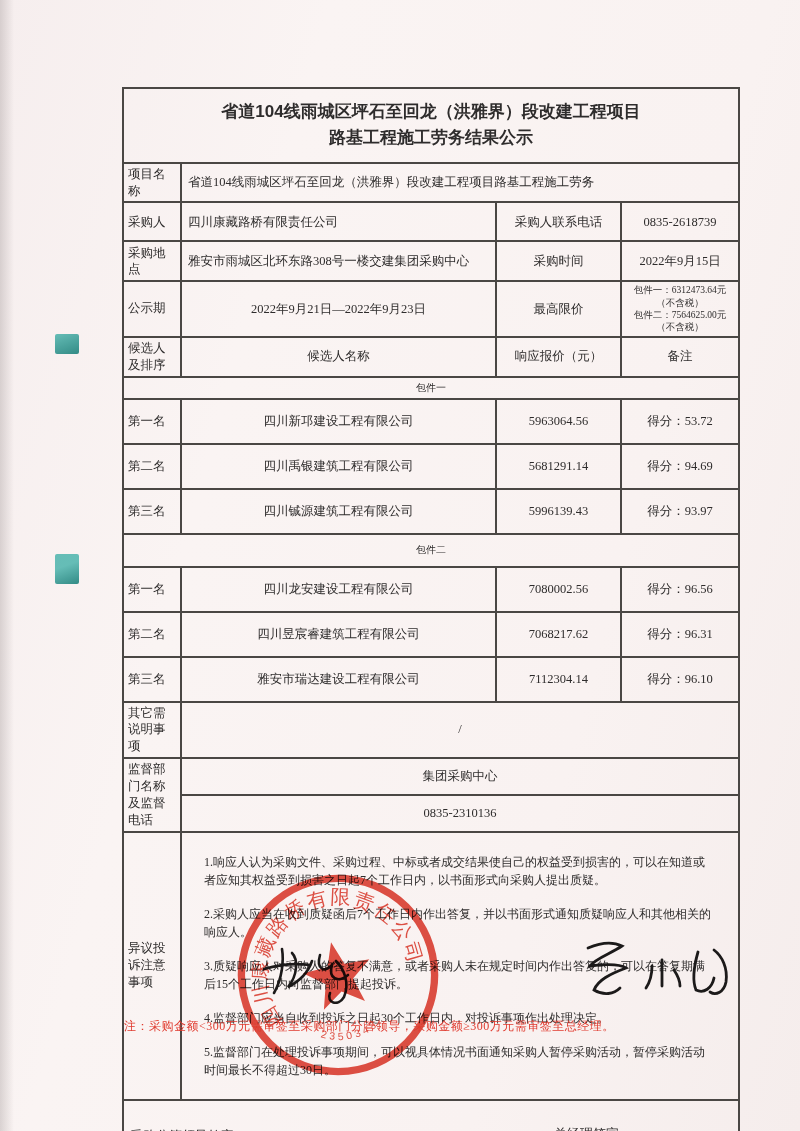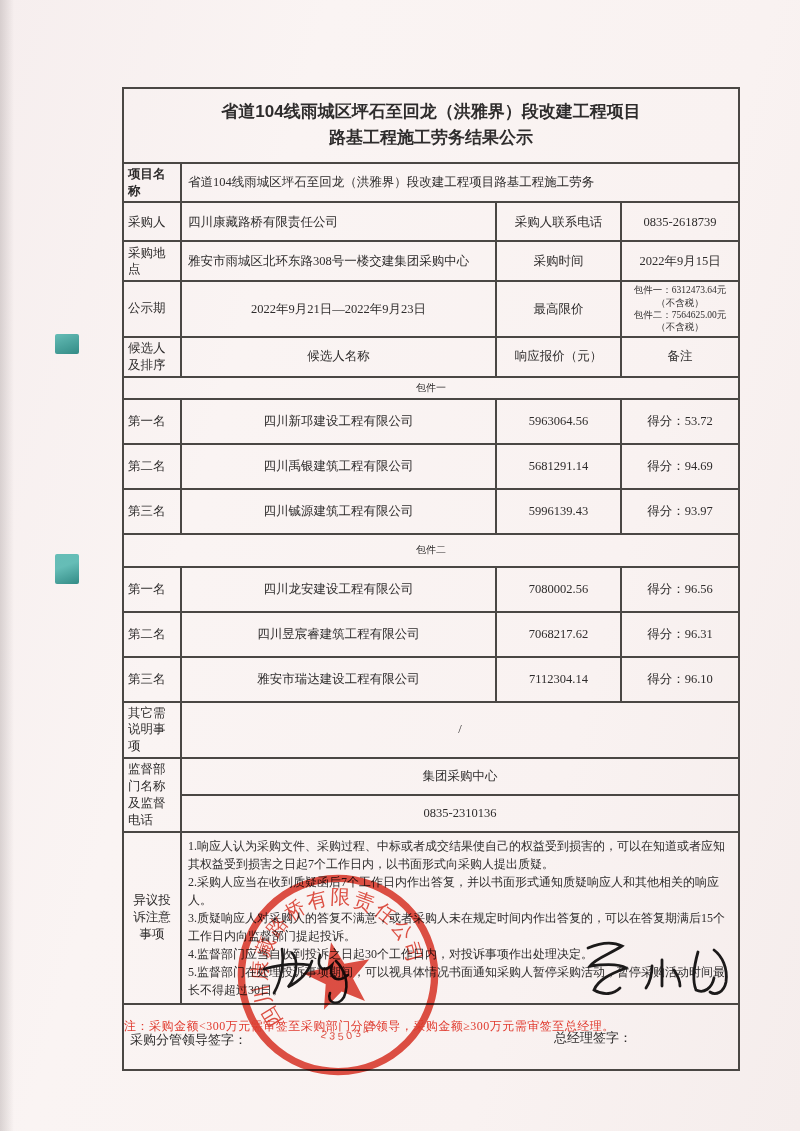--- a/index.html
+++ b/index.html
@@ -20,21 +20,21 @@
   td{ border:2px solid #4a4744; padding:2px 6px; font-size:12.5px; line-height:1.35;
       vertical-align:middle; word-break:break-all; }
   .c1{width:58px;} .c2{width:315px;} .c3{width:125px;} .c4{width:118px;}
   .title-cell{ text-align:center; font-family:"Liberation Sans","DejaVu Sans",sans-serif;
       font-weight:bold; font-size:17px; line-height:1.55; padding:10px 4px;}
   .lbl{ font-size:12.5px; padding:2px 4px; }
   .ctr{ text-align:center; }
   .banner{ text-align:center; font-size:10px; padding:0; }
   .maxprice{ font-size:9.5px; line-height:1.3; text-align:center; padding:2px 1px;}
   .objection{ font-size:12px; line-height:1.5; padding:4px 6px; vertical-align:top;}
-  .objection div{ margin:0; }
+  .objection div{ margin:16px; }
   .sig-cell{ position:relative; height:66px;margin-top:44px; }
   .sig-label{ position:absolute; font-size:13px; }
   .footer-note{ position:absolute; left:124px; top:1018px; font-size:12px;
       color:#e03a2e; letter-spacing:.5px; }
   .stamp{ position:absolute; left:233px; top:870px; width:210px; height:210px;
       opacity:.88; transform:rotate(-12deg); mix-blend-mode:multiply; pointer-events:none;}
   .handsig{ position:absolute; pointer-events:none; }
 </style>
 </head>
 <body>
@@ -53,21 +53,21 @@
 
   <tbody>
       <tr>
     <td colspan="4" class="title-cell" style="height:72px;">
       <div>省道104线雨城区坪石至回龙（洪雅界）段改建工程项目</div>
       <div>路基工程施工劳务结果公示</div>
     </td>
   </tr>
 
   <tr>
-    <td class="lbl" style="height:27px;font-weight:bold;">项目名称</td>
+    <td class="lbl" style="height:27px;">项目名称</td>
     <td colspan="3">省道104线雨城区坪石至回龙（洪雅界）段改建工程项目路基工程施工劳务</td>
   </tr>
 
   <tr>
     <td class="lbl" style="height:39px;">采购人</td>
     <td>四川康藏路桥有限责任公司</td>
     <td class="ctr">采购人联系电话</td>
     <td class="ctr">0835-2618739</td>
   </tr>
 
@@ -148,21 +148,21 @@
 
   <tr>
     <td class="lbl" rowspan="2" style="height:60px;">监督部门名称及监督电话</td>
     <td colspan="3" class="ctr" style="height:30px;">集团采购中心</td>
   </tr>
   <tr>
     <td colspan="3" class="ctr" style="height:30px;">0835-2310136</td>
   </tr>
 
   <tr>
-    <td class="lbl" style="height:142px;text-align:center;">异议投诉注意事项</td>
+    <td class="lbl" style="height:142px;">异议投诉注意事项</td>
     <td colspan="3" class="objection">
       <div>1.响应人认为采购文件、采购过程、中标或者成交结果使自己的权益受到损害的，可以在知道或者应知其权益受到损害之日起7个工作日内，以书面形式向采购人提出质疑。</div>
       <div>2.采购人应当在收到质疑函后7个工作日内作出答复，并以书面形式通知质疑响应人和其他相关的响应人。</div>
       <div>3.质疑响应人对采购人的答复不满意，或者采购人未在规定时间内作出答复的，可以在答复期满后15个工作日内向监督部门提起投诉。</div>
       <div>4.监督部门应当自收到投诉之日起30个工作日内，对投诉事项作出处理决定。</div>
       <div>5.监督部门在处理投诉事项期间，可以视具体情况书面通知采购人暂停采购活动，暂停采购活动时间最长不得超过30日。</div>
     </td>
   </tr>
 
   <tr>

